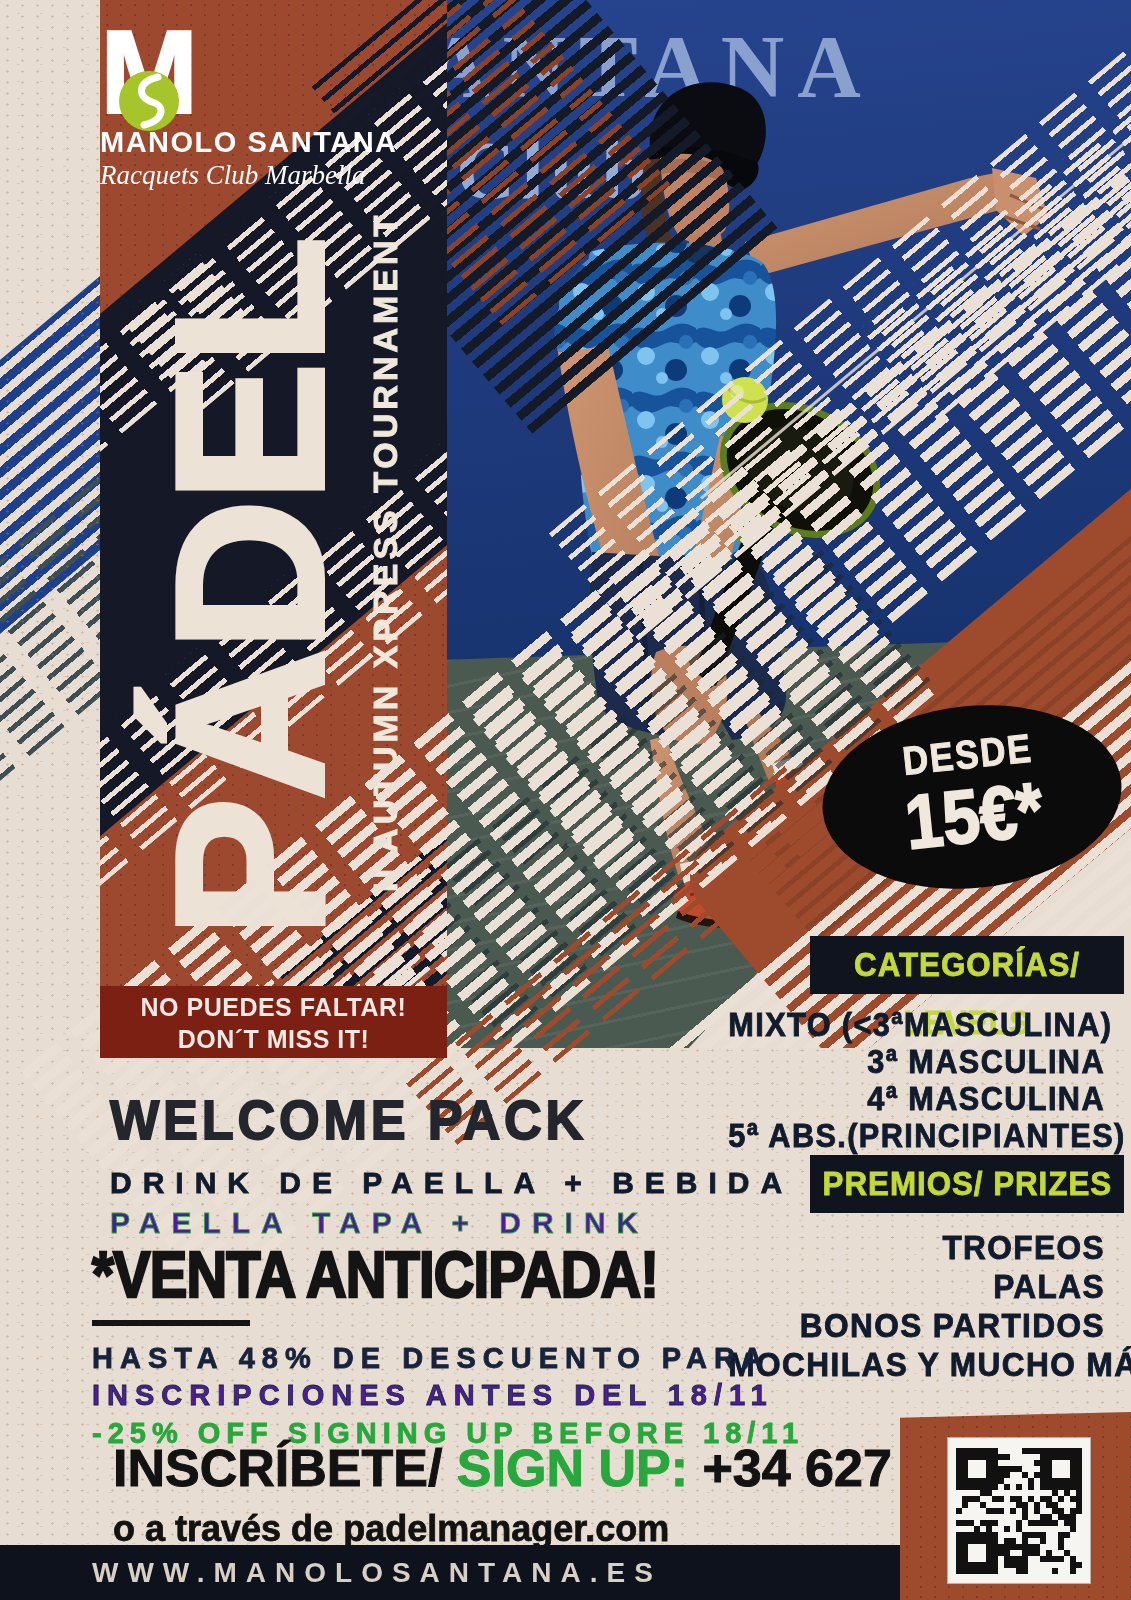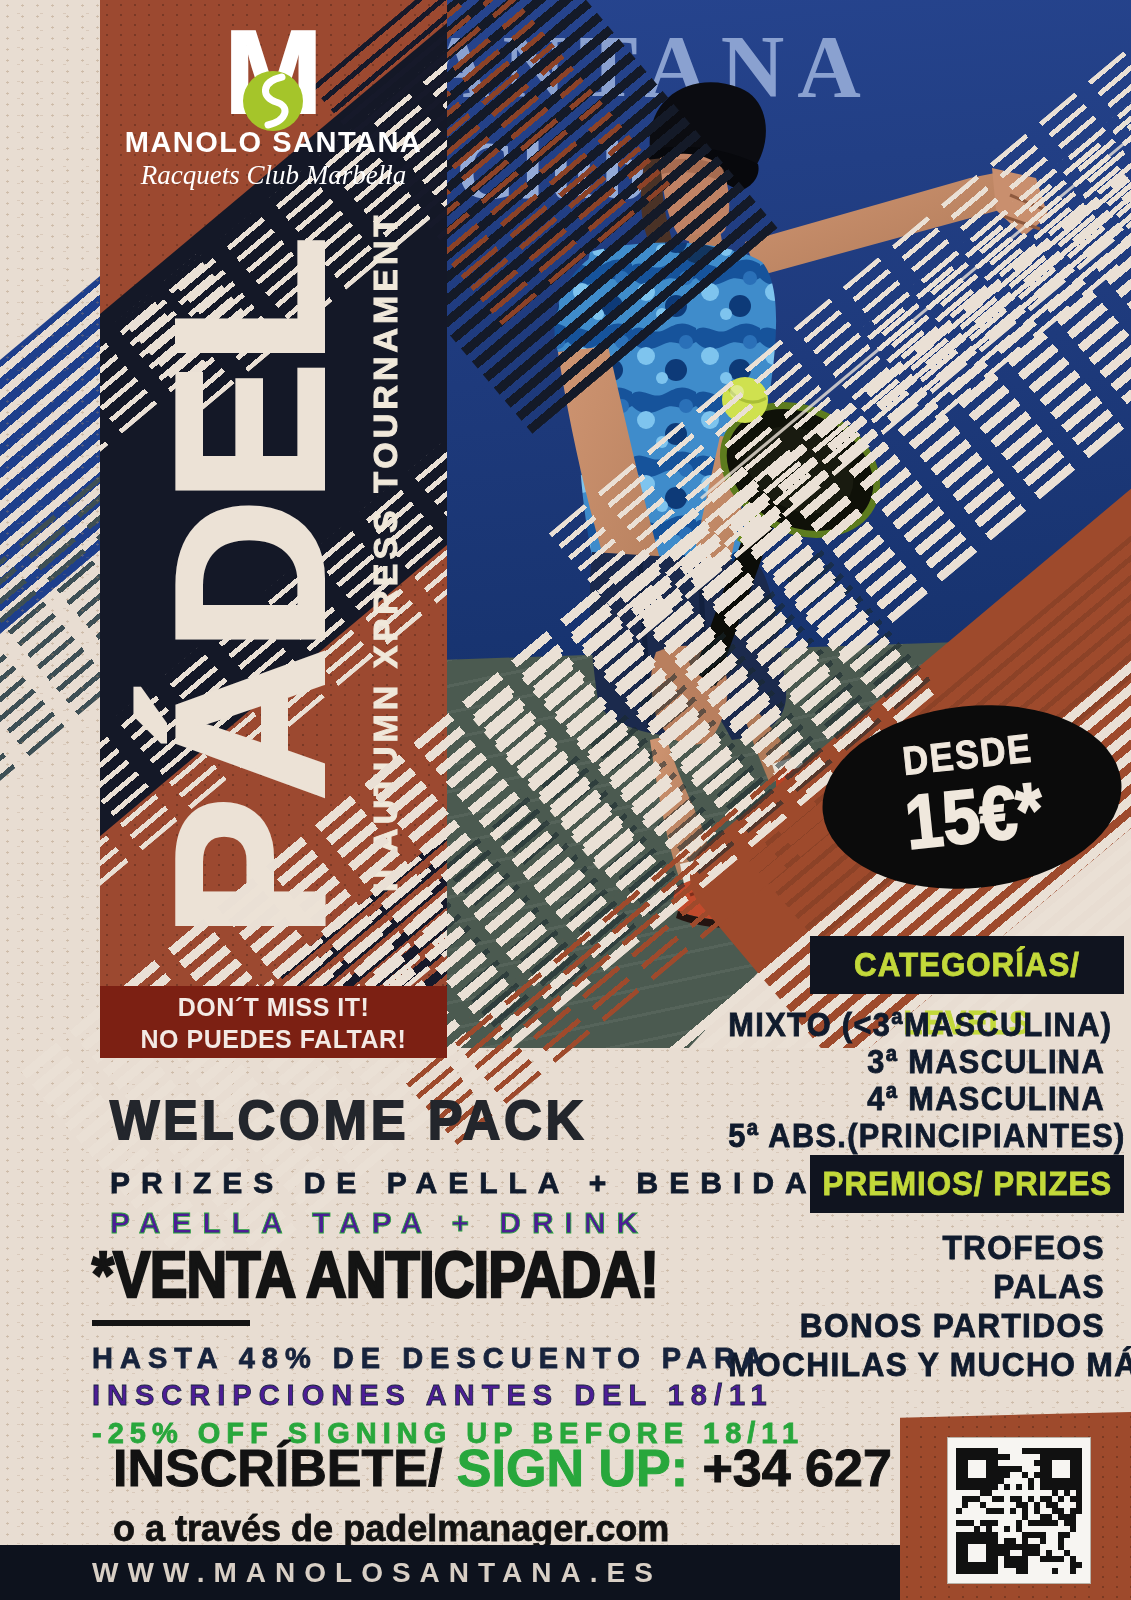--- a/index.html
+++ b/index.html
@@ -31,21 +31,21 @@
     transform:rotate(-40deg);border-radius:40px 10px 30px 8px;}
   
   .band{position:absolute;left:100px;top:0;width:347px;height:1050px;overflow:hidden;
     background:#9c4930;z-index:3;}
   .band::before{content:"";position:absolute;inset:0;z-index:0;pointer-events:none;
     background-image:radial-gradient(rgba(43,20,12,.30) 1.4px,transparent 1.6px);
     background-size:14px 10px;}
   .bsw{position:absolute;left:-277px;top:230px;width:900px;height:400px;background:#141827;
     transform:rotate(-40deg);}
   .band>*{z-index:2;}
-  .logo{position:absolute;left:0;top:20px;width:100%;text-align:center;color:#fff;}
+  .logo{position:absolute;left:0;top:20px;width:100%;color:#fff;}
   .logo-m{position:relative;display:inline-block;font-size:118px;font-weight:700;line-height:104px;
     -webkit-text-stroke:2px #fff;}
   .logo-ball{position:absolute;left:50%;top:50px;transform:translateX(-50%);}
   .logo-name{font-size:29px;font-weight:700;letter-spacing:1.5px;margin-top:2px;}
   .logo-tag{font-family:"Liberation Serif",serif;font-style:italic;font-size:27px;margin-top:1px;}
   .vpadel{position:absolute;left:25px;top:952px;width:726px;height:250px;line-height:250px;
     transform:rotate(-90deg);transform-origin:left top;text-align:center;
     font-size:212px;font-weight:700;letter-spacing:-4px;color:#ece2d6;-webkit-text-stroke:4px #ece2d6;}
   .vsub{position:absolute;left:258px;top:892px;width:666px;height:54px;line-height:54px;
     transform:rotate(-90deg);transform-origin:left top;text-align:center;
@@ -220,22 +220,22 @@
     </div>
 
     <div class="vpadel">PÁDEL</div>
     <div class="vsub">II AUTUMN XPRESS TOURNAMENT</div>
   </div>
 
   <div class="st dense dash" style="left:5px;top:730px;width:950px;height:300px;z-index:4;"></div>
   <div class="st dash" style="--c:#9e4a2c;left:370px;top:905px;width:500px;height:90px;z-index:4;"></div>
 
   <div class="urgency">
+    <div>NO PUEDES FALTAR!</div>
     <div>DON´T MISS IT!</div>
-    <div>NO PUEDES FALTAR!</div>
   </div>
 
   <div class="price">
     <div class="p1">DESDE</div>
     <div class="p2">15€*</div>
   </div>
 
   <div class="panel" style="top:936px;">
     <span>CATEGORÍAS/ LEVELS</span>
   </div>
@@ -251,21 +251,21 @@
   </div>
   <div class="rlist przs">
     <div>TROFEOS</div>
     <div>PALAS</div>
     <div>BONOS PARTIDOS</div>
     <div>MOCHILAS Y MUCHO MÁS!</div>
   </div>
 
   <div class="welcome">
     <div class="h">WELCOME PACK</div>
-    <div class="pack-es">PRIZES DE PAELLA + BEBIDA</div>
+    <div class="pack-es">DRINK DE PAELLA + BEBIDA</div>
     <div class="pack-en">PAELLA TAPA + DRINK</div>
   </div>
 
   <div class="venta">
     <div class="h">*VENTA ANTICIPADA!</div>
     <div class="underline"></div>
     <div class="d1">HASTA 48% DE DESCUENTO PARA</div>
     <div class="d2">INSCRIPCIONES ANTES DEL 18/11</div>
     <div class="d3">-25% OFF SIGNING UP BEFORE 18/11</div>
   </div>

